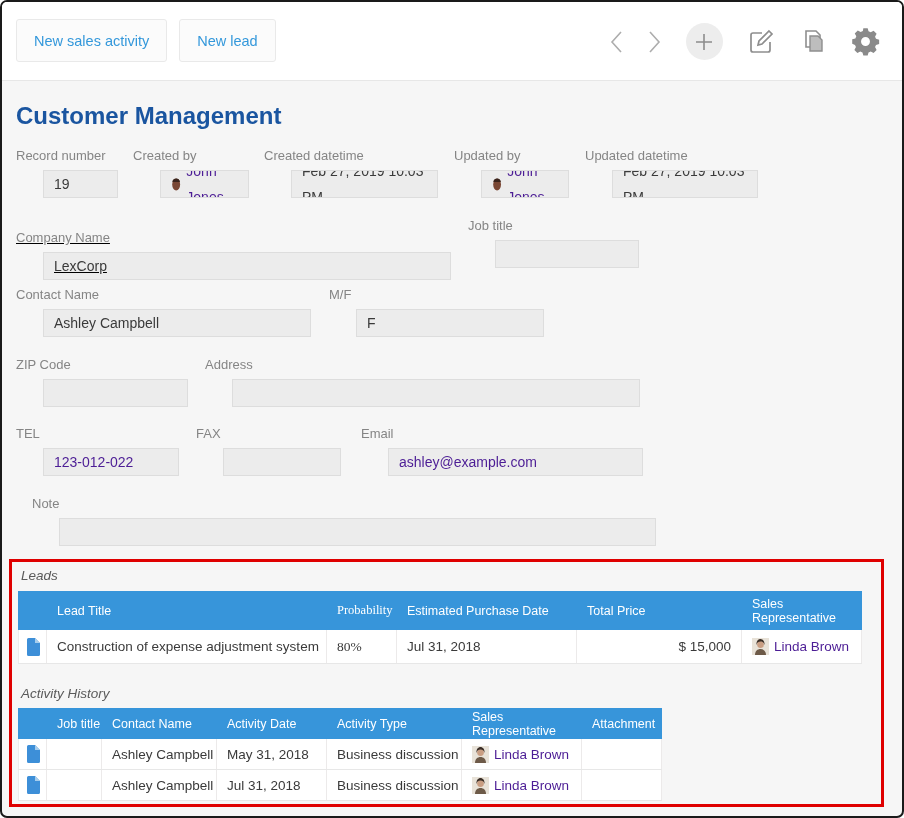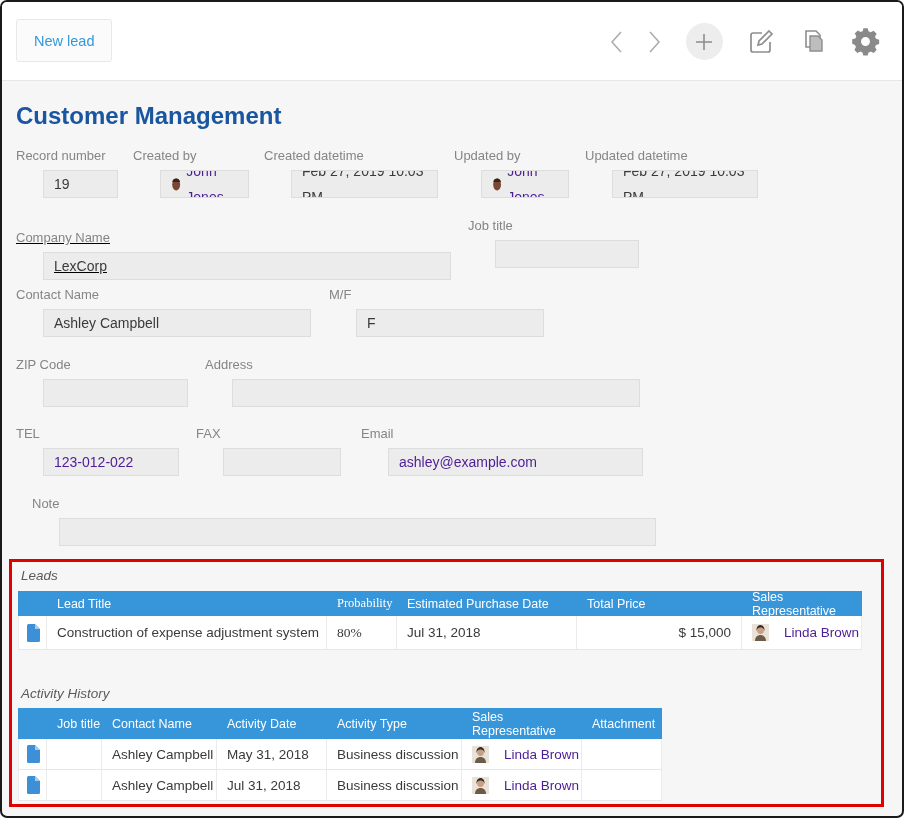--- a/index.html
+++ b/index.html
@@ -54,38 +54,39 @@
   .thead .cell { color:#ffffff; font-size:12.5px; border:none; }
   .cell {
     display:flex; align-items:center; padding-left:10px;
     font-size:13.5px; color:#3a3a3a; background-clip:padding-box;
   }
   .body-row { background:#ffffff; border-bottom:1px solid #e7e7e7; }
   .body-row .cell { border-right:1px solid #eceaea; }
   .body-row .cell:first-child { border-left:1px solid #eceaea; }
   .body-row:first-of-type { border-top:none; }
   .cell.right { justify-content:flex-end; padding-right:10px; padding-left:0; }
-  .cell.rep { gap:15px; }
+  .cell.rep { gap:5px; }
   
   .l-icon { width:29px; } .l-title { width:280px; } .l-prob { width:70px;font-family:Liberation Serif, serif; }
   .l-date { width:180px; } .l-price { width:165px; } .l-rep { width:120px; }
-  .lead-h { height:25px;justify-content:center; } .lead-r { height:34px; }
+  .lead-h { height:39px;justify-content:center; } .lead-r { height:34px; }
   
   .a-icon { width:29px; } .a-job { width:55px; } .a-contact { width:115px; }
   .a-date { width:110px; } .a-type { width:135px; } .a-rep { width:120px; } .a-att { width:80px; }
   .act-h { height:31px; } .act-r { height:31px; }
   .cell.iconcell { padding-left:0; justify-content:center; }
 </style>
 </head>
 <body>
 
 <div class="window">
 
   <div class="toolbar">
     <div class="toolbar-buttons">
+      <button class="tb-btn">New sales activity</button>
       <button class="tb-btn">New lead</button>
     </div>
     <div class="toolbar-icons">
       <span class="tico chev">
         <svg width="15" height="24" viewBox="0 0 15 24">
             <polyline points="12,2 3,12 12,22" fill="none" stroke="#adadad" stroke-width="1.6"></polyline>
           </svg>
       </span>
       <span class="tico chev">
         <svg width="15" height="24" viewBox="0 0 15 24">

